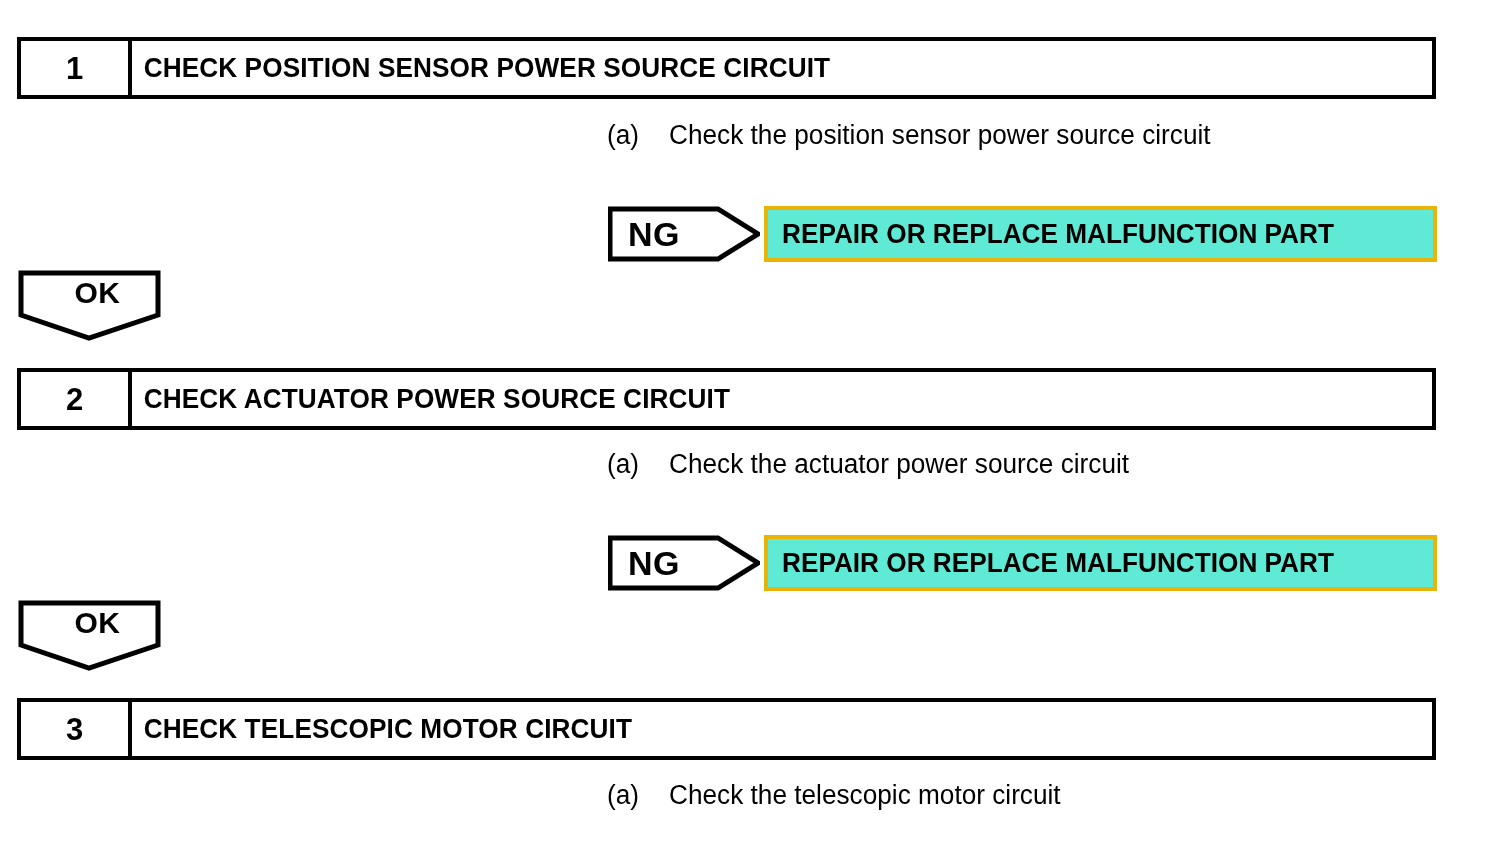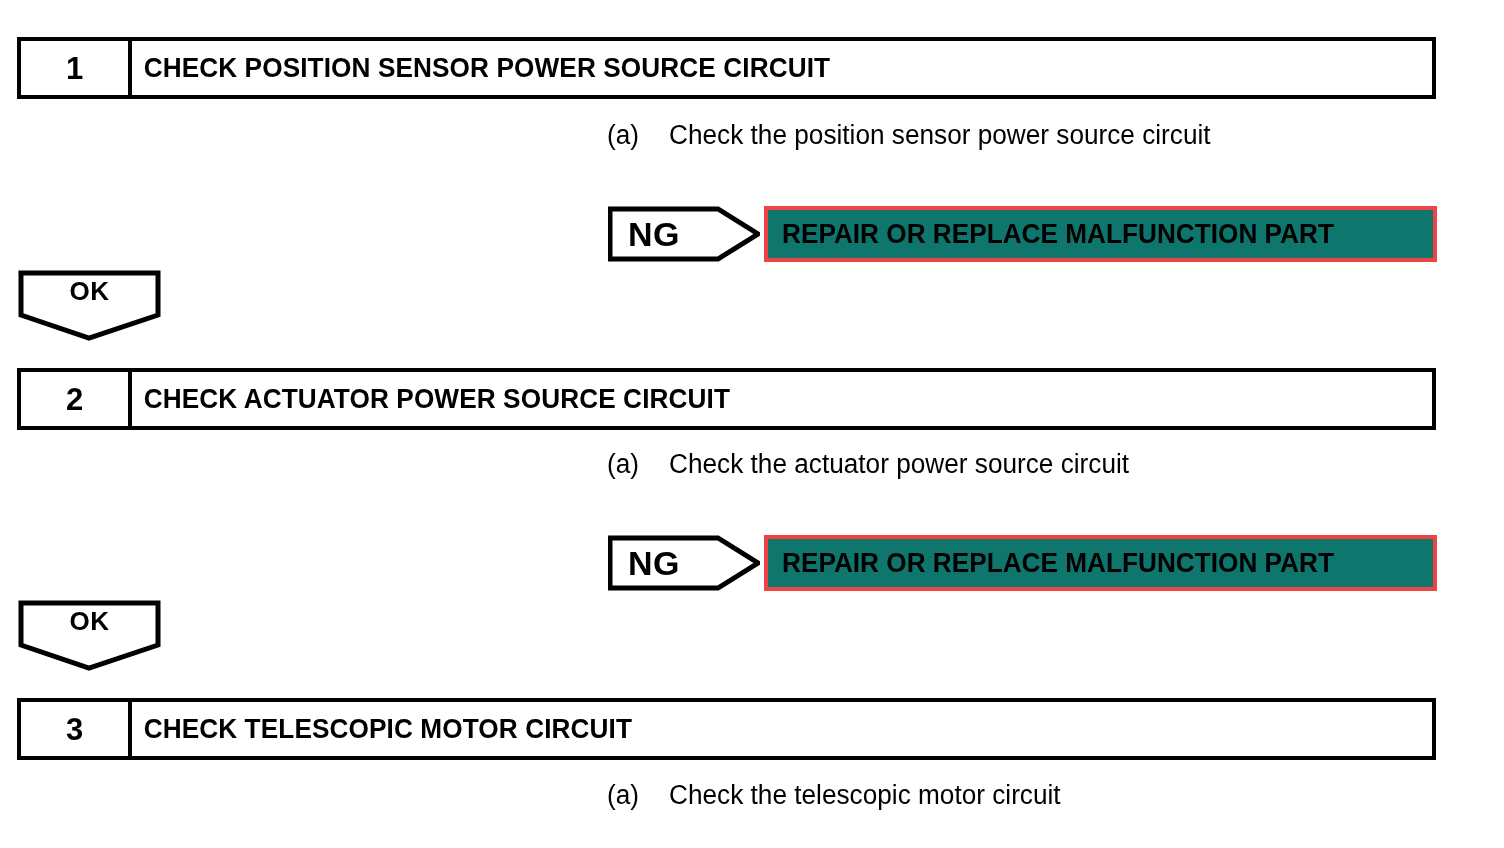--- a/index.html
+++ b/index.html
@@ -74,22 +74,22 @@
     width: 64px;
     flex: 0 0 64px;
   }
   .instruction .ins-text {
     flex: 0 0 auto;
   }
 
   
   .result-box {
     position: absolute;
-    border: 4px solid #ef4444;
-    background: #0f766e;
+    border: 4px solid #eab308;
+    background: #5eead4;
     box-sizing: border-box;
     display: flex;
     align-items: center;
     padding-left: 14px;
     font-weight: bold;
     font-size: 27px;
     line-height: 1;
     white-space: nowrap;
   }
   .result-box .result-text {
@@ -119,26 +119,26 @@
 
   
   .ok-arrow {
     position: absolute;
   }
   .ok-arrow svg {
     display: block;
   }
   .ok-arrow .ok-label {
     position: absolute;
-    left: 0;
+    left: 8px;
     top: 8px;
     width: 100%;
     text-align: center;
     font-weight: bold;
-    font-size: 26px;
+    font-size: 30px;
     line-height: 1;
     letter-spacing: 0.5px;
   }
 </style>
 </head>
 <body>
 
 <div class="canvas">
 
   <div class="step-bar" style="left:17px; top:37px; width:1419px; height:62px;">

